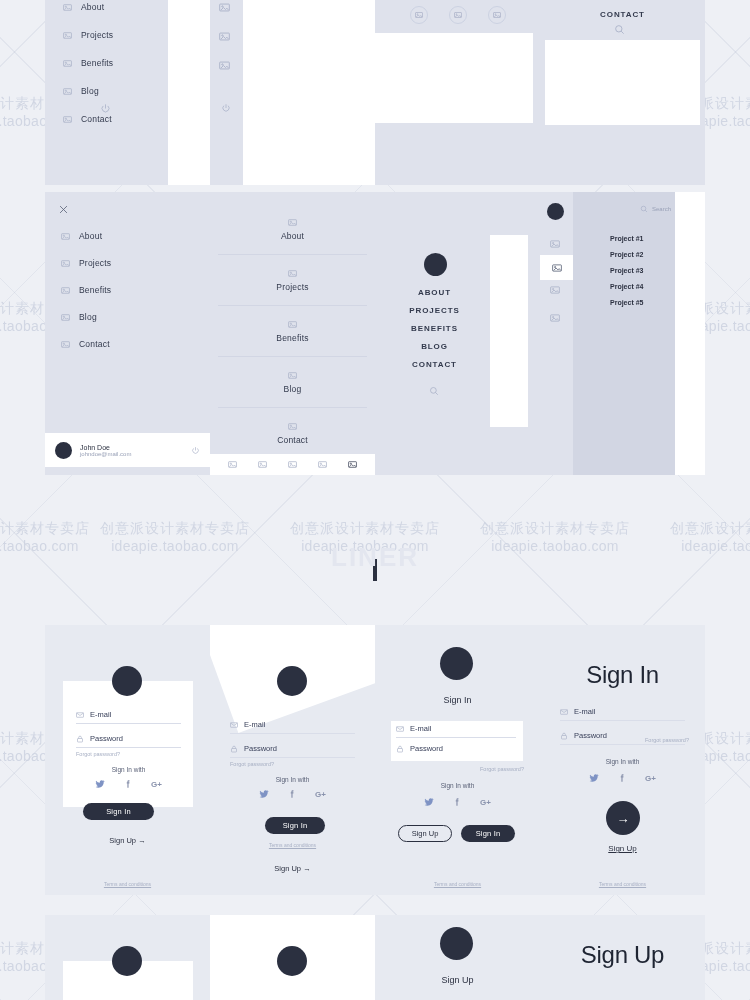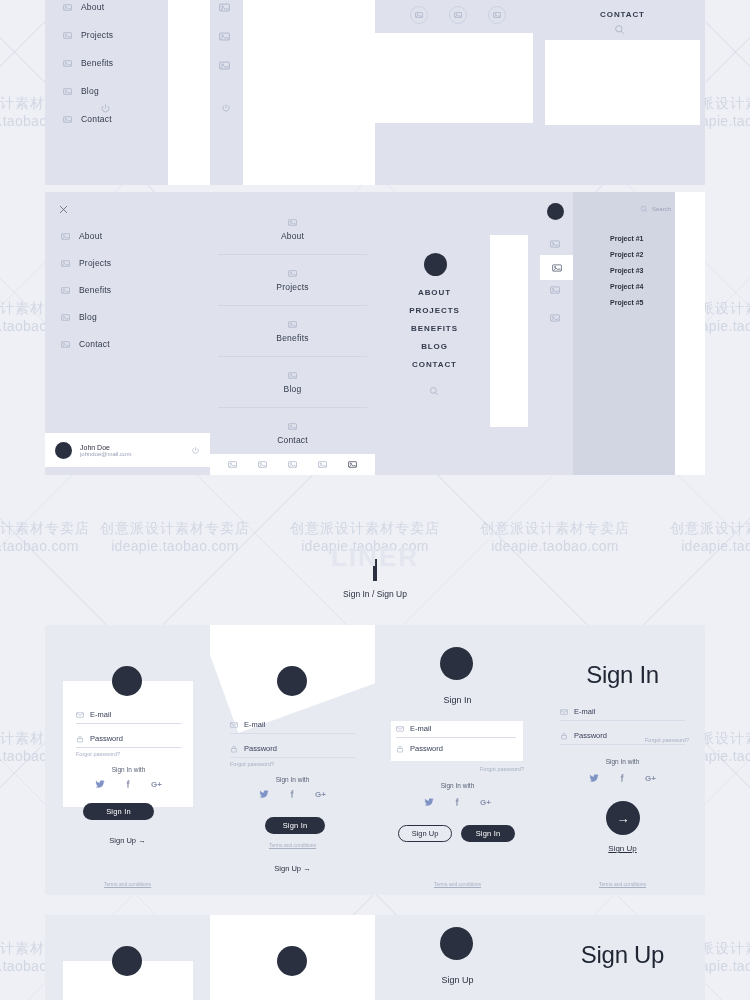--- a/index.html
+++ b/index.html
@@ -558,21 +558,20 @@
       <span style="font-size:7px; font-weight:bold; color:#2b3040;">Project #2</span>
       <span style="font-size:7px; font-weight:bold; color:#2b3040;">Project #3</span>
       <span style="font-size:7px; font-weight:bold; color:#2b3040;">Project #4</span>
       <span style="font-size:7px; font-weight:bold; color:#2b3040;">Project #5</span>
     </div>
   </div>
 
   <div id="brand">
     <div class="word">LINER</div>
     <div class="bar"></div>
-    <div class="sub">Sign In / Sign Up</div>
   </div>
 
   <div class="panel" style="left:45px; top:625px; width:165px; height:270px; background:#e7eaf1;">
     <div class="white" style="position:absolute; left:18px; top:56px; width:130px; height:126px;"></div>
     <div class="circle-avatar" style="position:absolute; left:67px; top:41px; width:30px; height:30px;"></div>
     <div style="position:absolute; left:31px; top:85px; width:105px;">
       <div class="field">
         <span class="ico">
             <svg width="8" height="8" viewBox="0 0 16 16" fill="none" stroke="currentColor" stroke-width="1.3">
               <rect x="1" y="3.5" width="14" height="9" rx="1"></rect>

